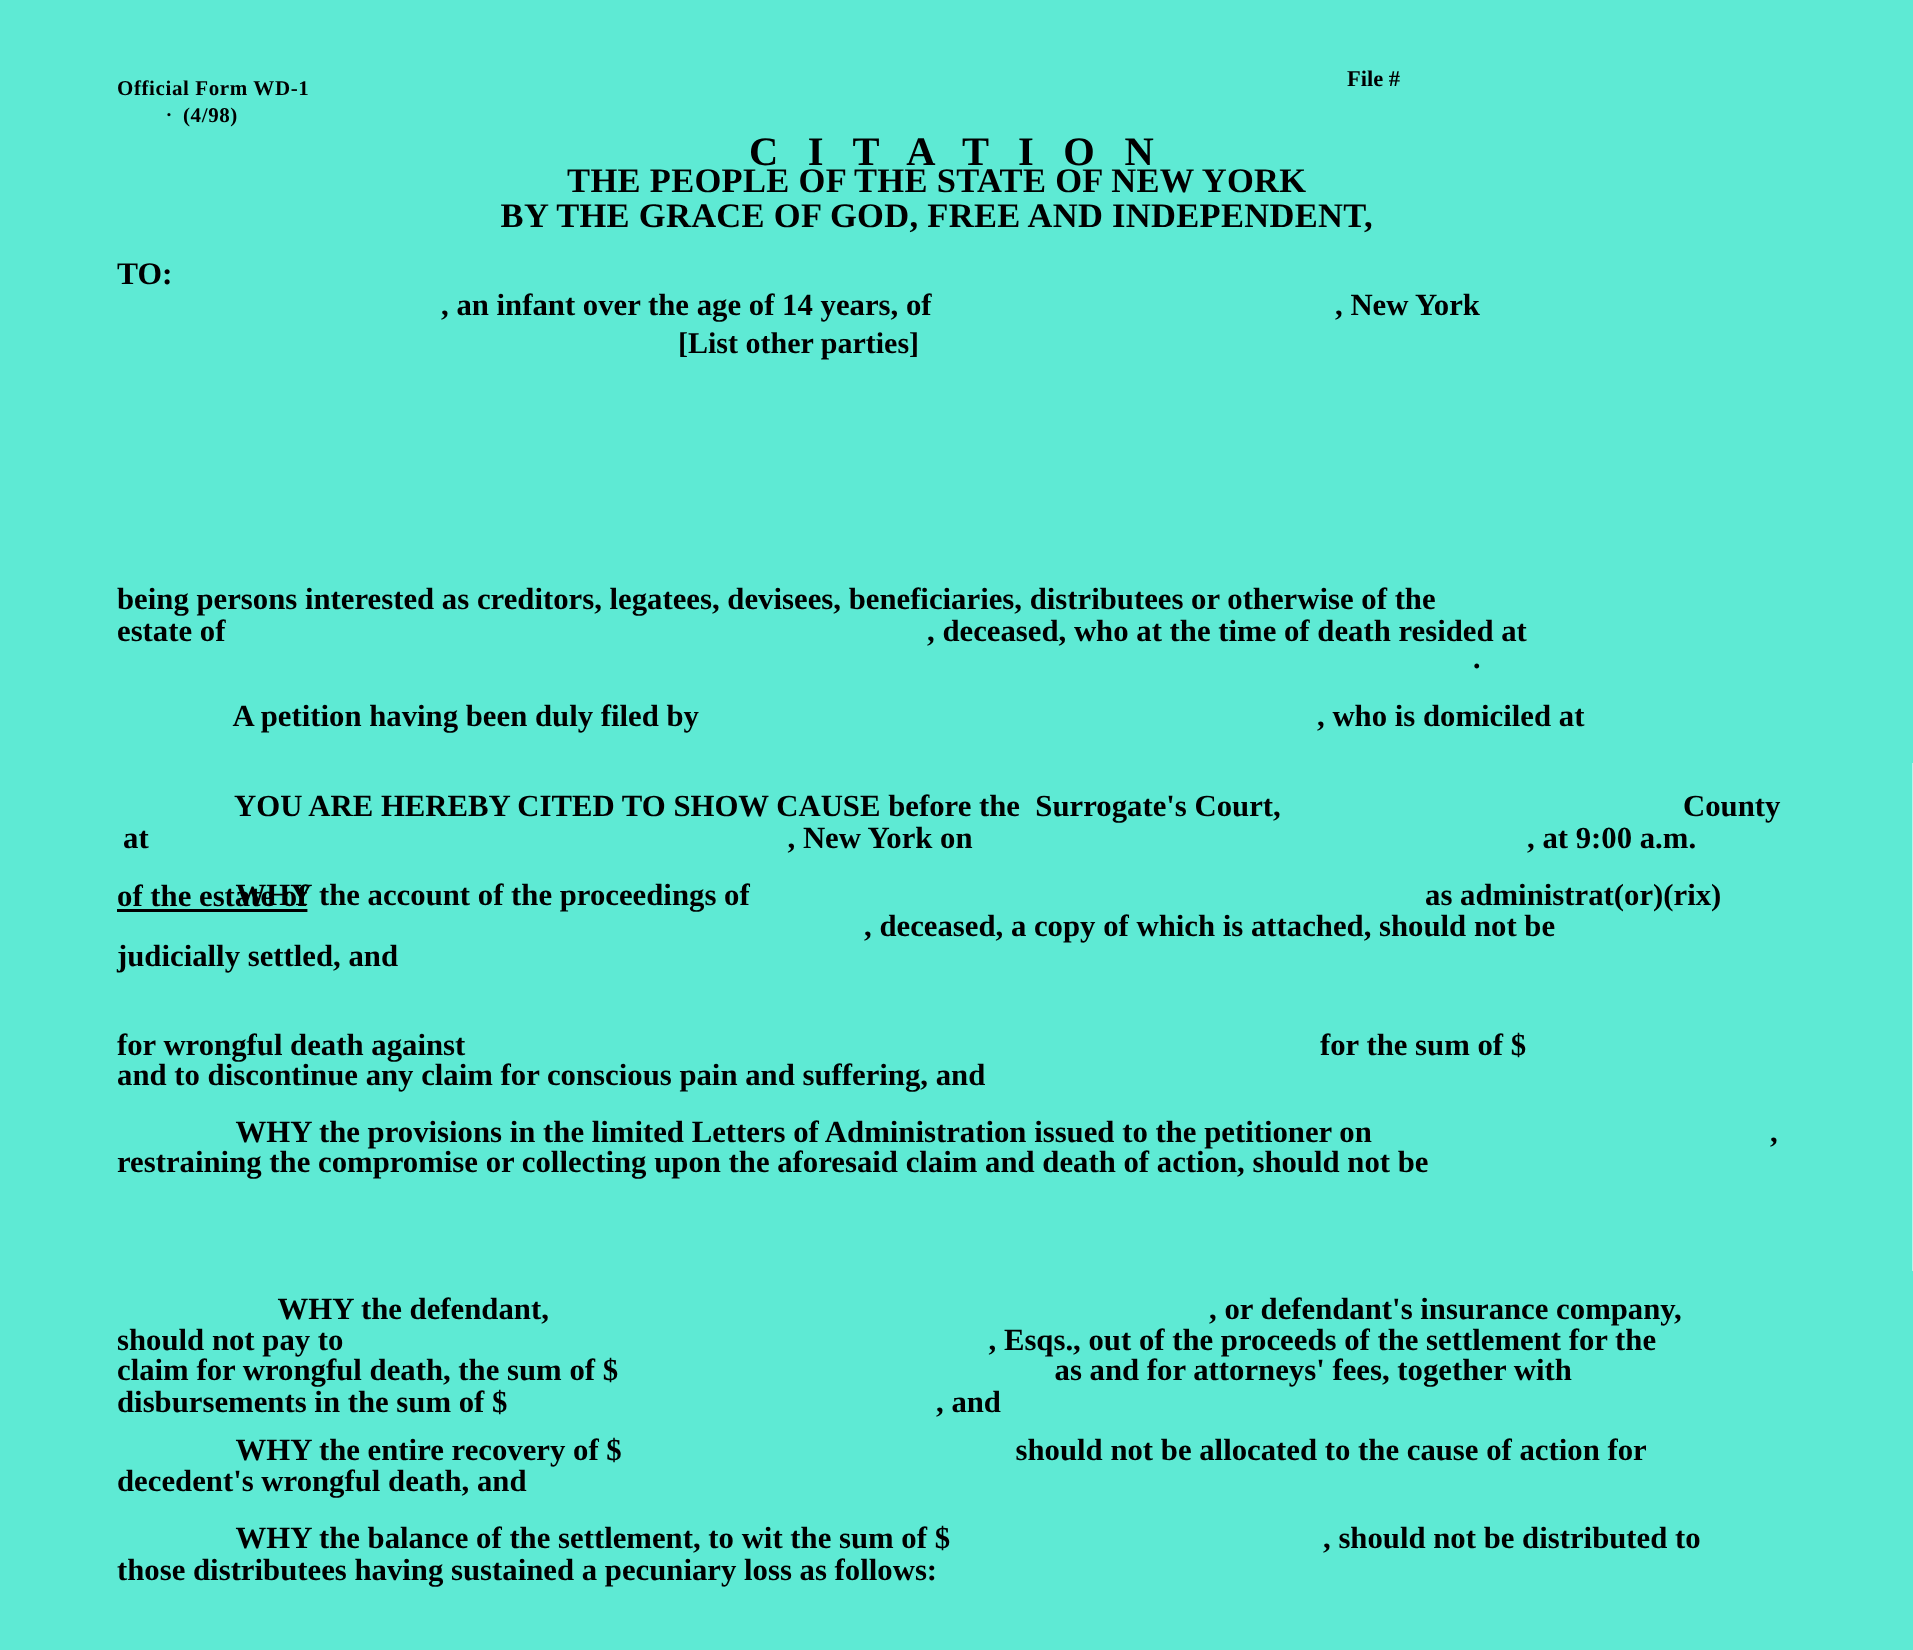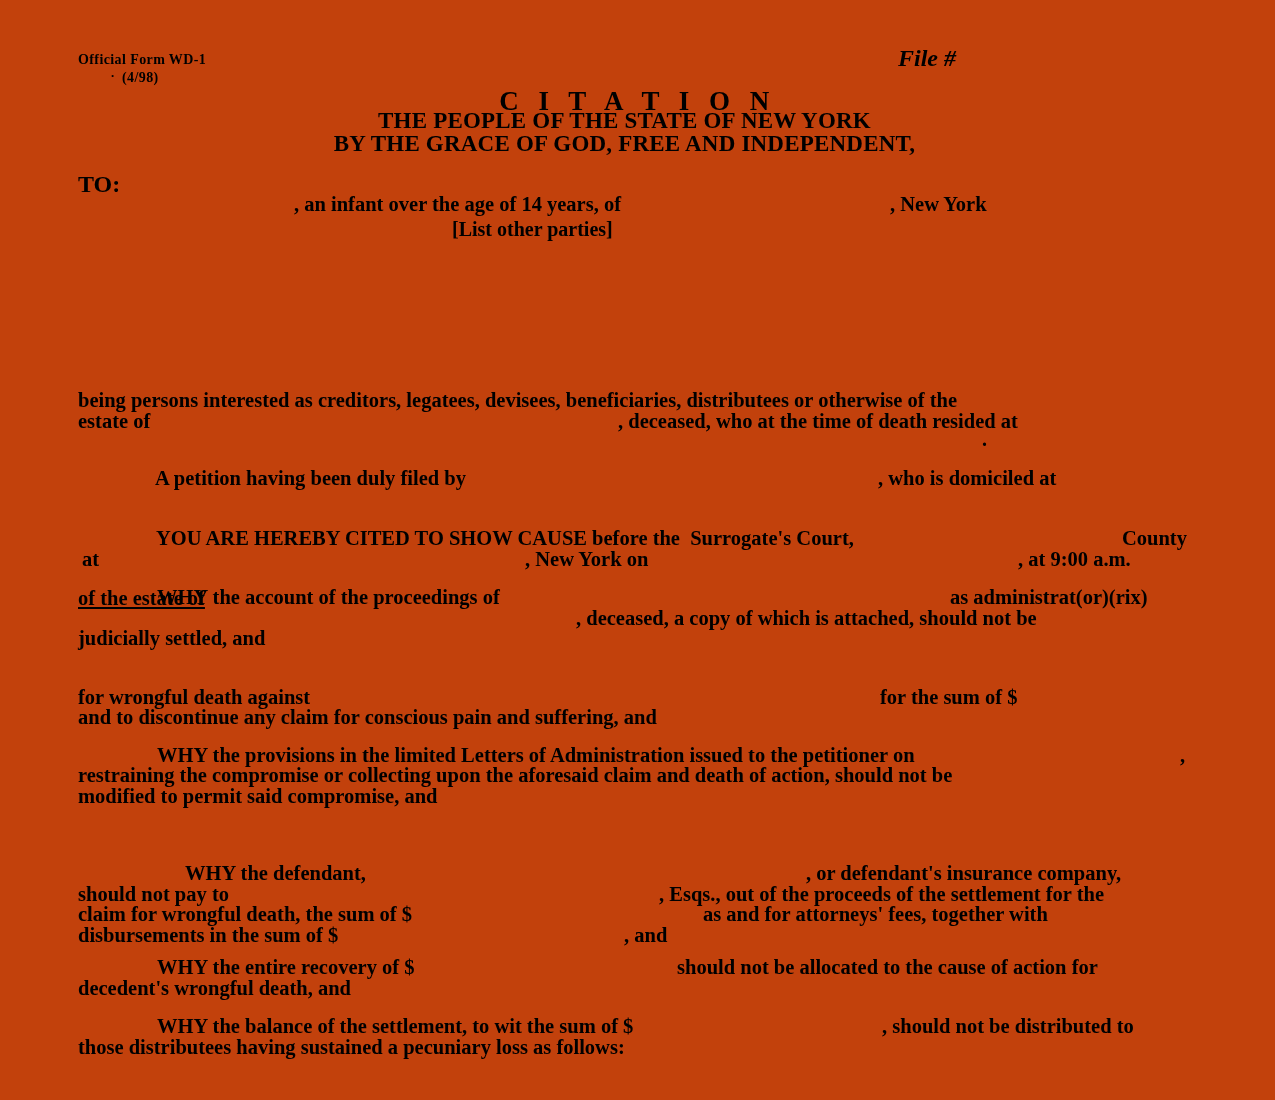--- a/index.html
+++ b/index.html
@@ -9,54 +9,53 @@
     background: #ffffff;
   }
   body {
     font-family: "Liberation Serif", "DejaVu Serif", serif;
     color: #000000;
   }
   .page {
     position: relative;
     width: 1275px;
     height: 1100px;
-    background: #c2410c;
+    background: #5eead4;
     overflow: hidden;
   }
   
   .t {
     position: absolute;
     white-space: pre;
     font-weight: bold;
     font-family: "Liberation Serif", "DejaVu Serif", serif;
     letter-spacing: 0px;
     line-height: 1.0;
   }
   .formid {
     font-size: 14px;
     font-weight: bold;
     letter-spacing: 0.4px;
   }
   .filehash {
-    font-size: 24px;
+    font-size: 15px;
     font-weight: bold;
-    font-style: italic;
   }
   .title-citation {
     font-size: 27px;
     font-weight: bold;
     letter-spacing: 6.5px;
   }
   .title-line {
     font-size: 23px;
     font-weight: bold;
     letter-spacing: 0.2px;
   }
   .to-label {
-    font-size: 24px;
+    font-size: 21px;
     font-weight: bold;
   }
   .body-t {
     font-size: 20.5px;
     font-weight: bold;
   }
   .small-bracket {
     font-size: 20px;
     font-weight: bold;
   }
@@ -113,21 +112,20 @@
   <div class="t body-t" style="left:576px; top:608px;">, deceased, a copy of which is attached, should not be</div>
   <div class="t body-t" style="left:78px; top:628px;">judicially settled, and</div>
 
   <div class="t body-t" style="left:78px; top:687px;">for wrongful death against</div>
   <div class="t body-t" style="left:880px; top:687px;">for the sum of $</div>
   <div class="t body-t" style="left:78px; top:707px;">and to discontinue any claim for conscious pain and suffering, and</div>
 
   <div class="t body-t" style="left:157px; top:745px;">WHY the provisions in the limited Letters of Administration issued to the petitioner on</div>
   <div class="t body-t" style="left:1180px; top:745px;">,</div>
   <div class="t body-t" style="left:78px; top:765px;">restraining the compromise or collecting upon the aforesaid claim and death of action, should not be</div>
-  <div class="t body-t" style="left:78px; top:786px;">modified to permit said compromise, and</div>
 
 
   <div class="t body-t" style="left:157px; top:863px;margin-left:28px;">WHY the defendant,</div>
   <div class="t body-t" style="left:806px; top:863px;">, or defendant's insurance company,</div>
   <div class="t body-t" style="left:78px; top:884px;">should not pay to</div>
   <div class="t body-t" style="left:659px; top:884px;">, Esqs., out of the proceeds of the settlement for the</div>
   <div class="t body-t" style="left:78px; top:904px;">claim for wrongful death, the sum of $</div>
   <div class="t body-t" style="left:703px; top:904px;">as and for attorneys' fees, together with</div>
   <div class="t body-t" style="left:78px; top:925px;">disbursements in the sum of $</div>
   <div class="t body-t" style="left:624px; top:925px;">, and</div>

